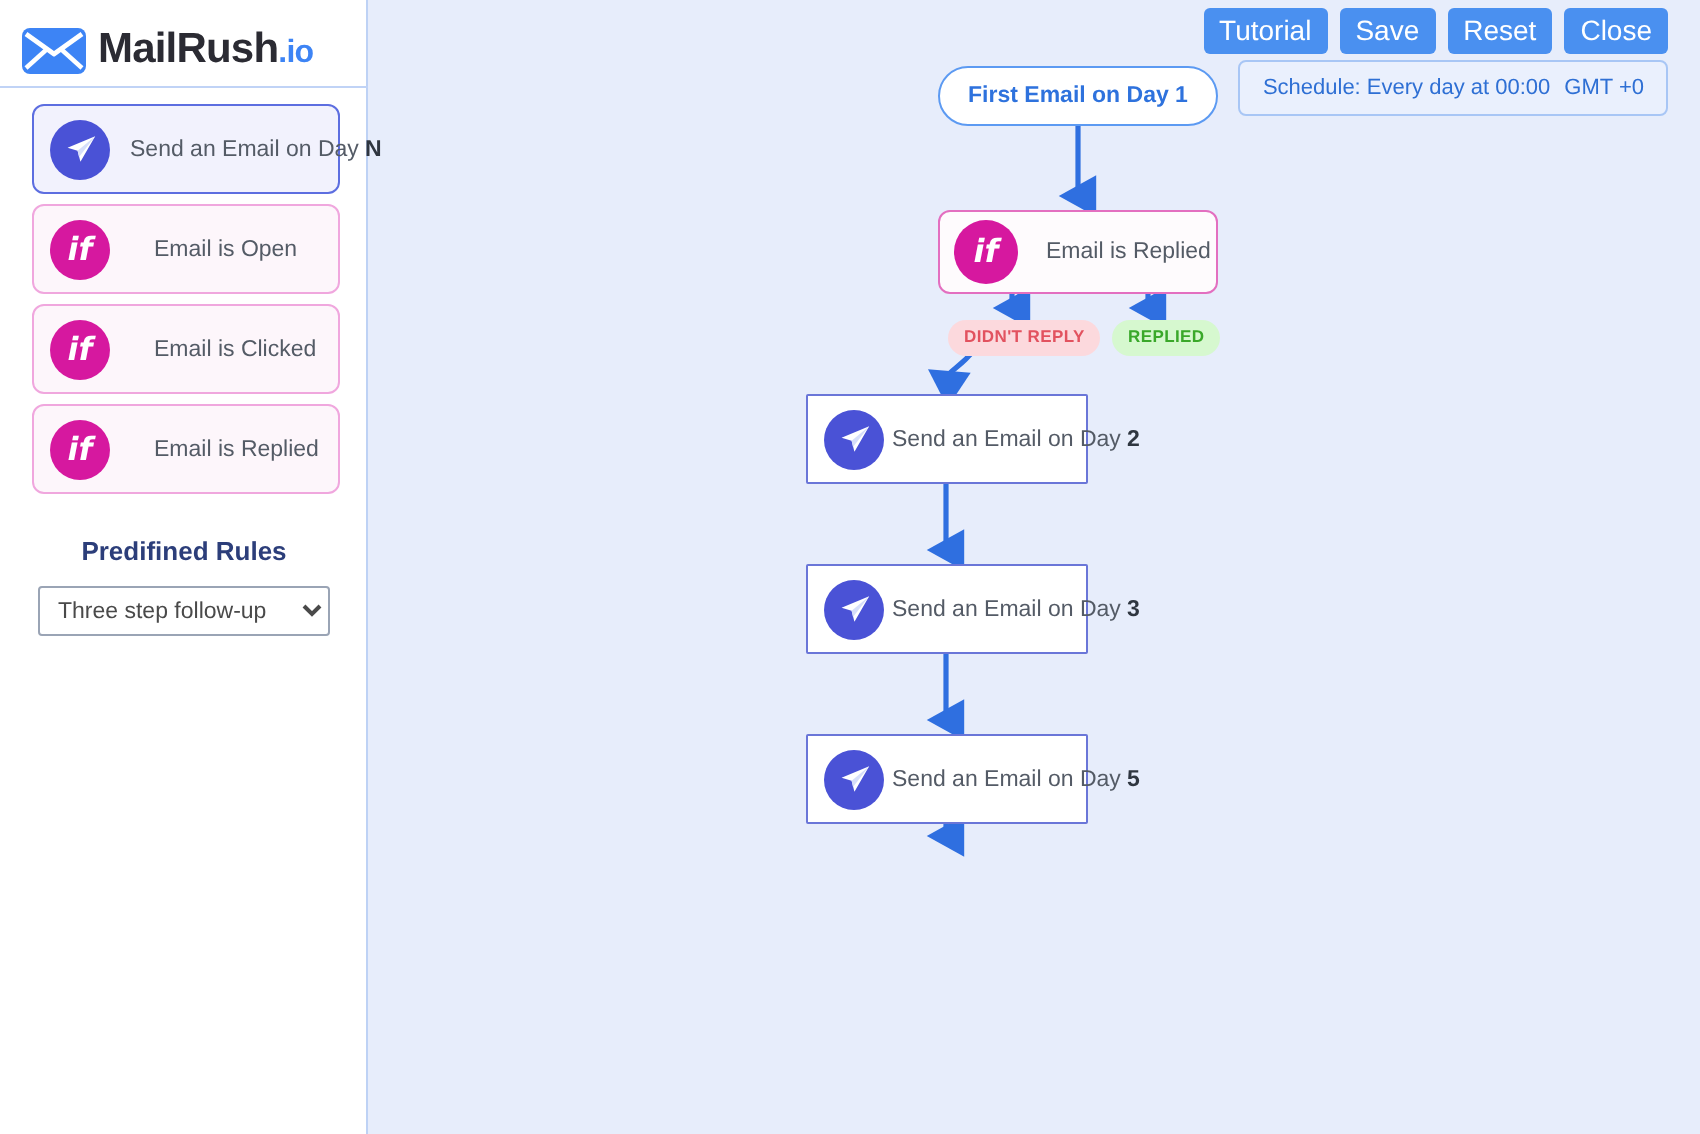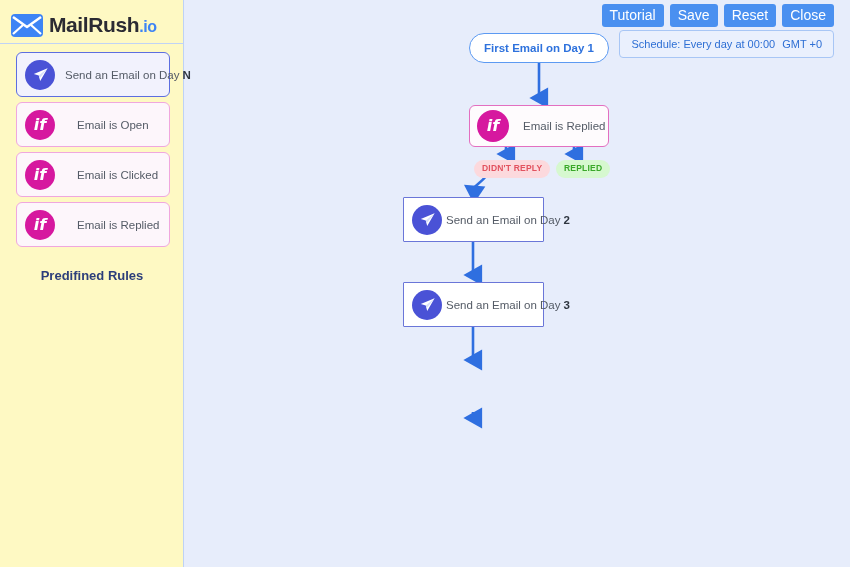--- a/index.html
+++ b/index.html
@@ -8,21 +8,21 @@
     overflow: hidden;
     font-family: "Liberation Sans", sans-serif;
     background: #e7edfb;
   }
   #app { position: relative; width: 850px; height: 567px; }
 
   
   #sidebar {
     position: absolute; left: 0; top: 0;
     width: 184px; height: 567px;
-    background: #fef9c3;
+    background: #ffffff;
     border-right: 1px solid #bed2f5;
   }
   #logo {
     display: flex; align-items: center;
     padding: 8px 0 0 10px;
     height: 42px;
   }
   .env-icon {
     width: 34px; height: 25px; flex: none;
     margin-right: 5px;
@@ -219,20 +219,23 @@
       </div>
 
       <div class="block cond">
         <div class="badge-circle iff">if</div>
         <div class="block-label">Email is Replied</div>
       </div>
 
     </div>
 
     <div id="rules-title">Predifined Rules</div>
+    <select id="rules-select">
+      <option>Three step follow-up</option>
+    </select>
   </div>
 
   <div id="topbtns">
     <button class="topbtn">Tutorial</button>
     <button class="topbtn">Save</button>
     <button class="topbtn">Reset</button>
     <button class="topbtn">Close</button>
   </div>
 
   <div id="schedule">
@@ -288,15 +291,24 @@
     <div class="node n-send" id="n-d3">
       <div class="badge-circle plane">
         <svg class="plane-svg" viewBox="0 0 24 24">
           <path d="M22 3 L2.5 11.2 L9.6 13.3 L11.6 21 Z" fill="#ffffff"></path>
           <path d="M22 3 L9.6 13.3 L10.6 17.6 Z" fill="#d6defa"></path>
         </svg>
       </div>
       <div class="block-label"><span>Send an Email on Day</span><b>3</b></div>
     </div>
 
+    <div class="node n-send" id="n-d5">
+      <div class="badge-circle plane">
+        <svg class="plane-svg" viewBox="0 0 24 24">
+          <path d="M22 3 L2.5 11.2 L9.6 13.3 L11.6 21 Z" fill="#ffffff"></path>
+          <path d="M22 3 L9.6 13.3 L10.6 17.6 Z" fill="#d6defa"></path>
+        </svg>
+      </div>
+      <div class="block-label"><span>Send an Email on Day</span><b>5</b></div>
+    </div>
 
   </div>
 </div>
 
 </body></html>

